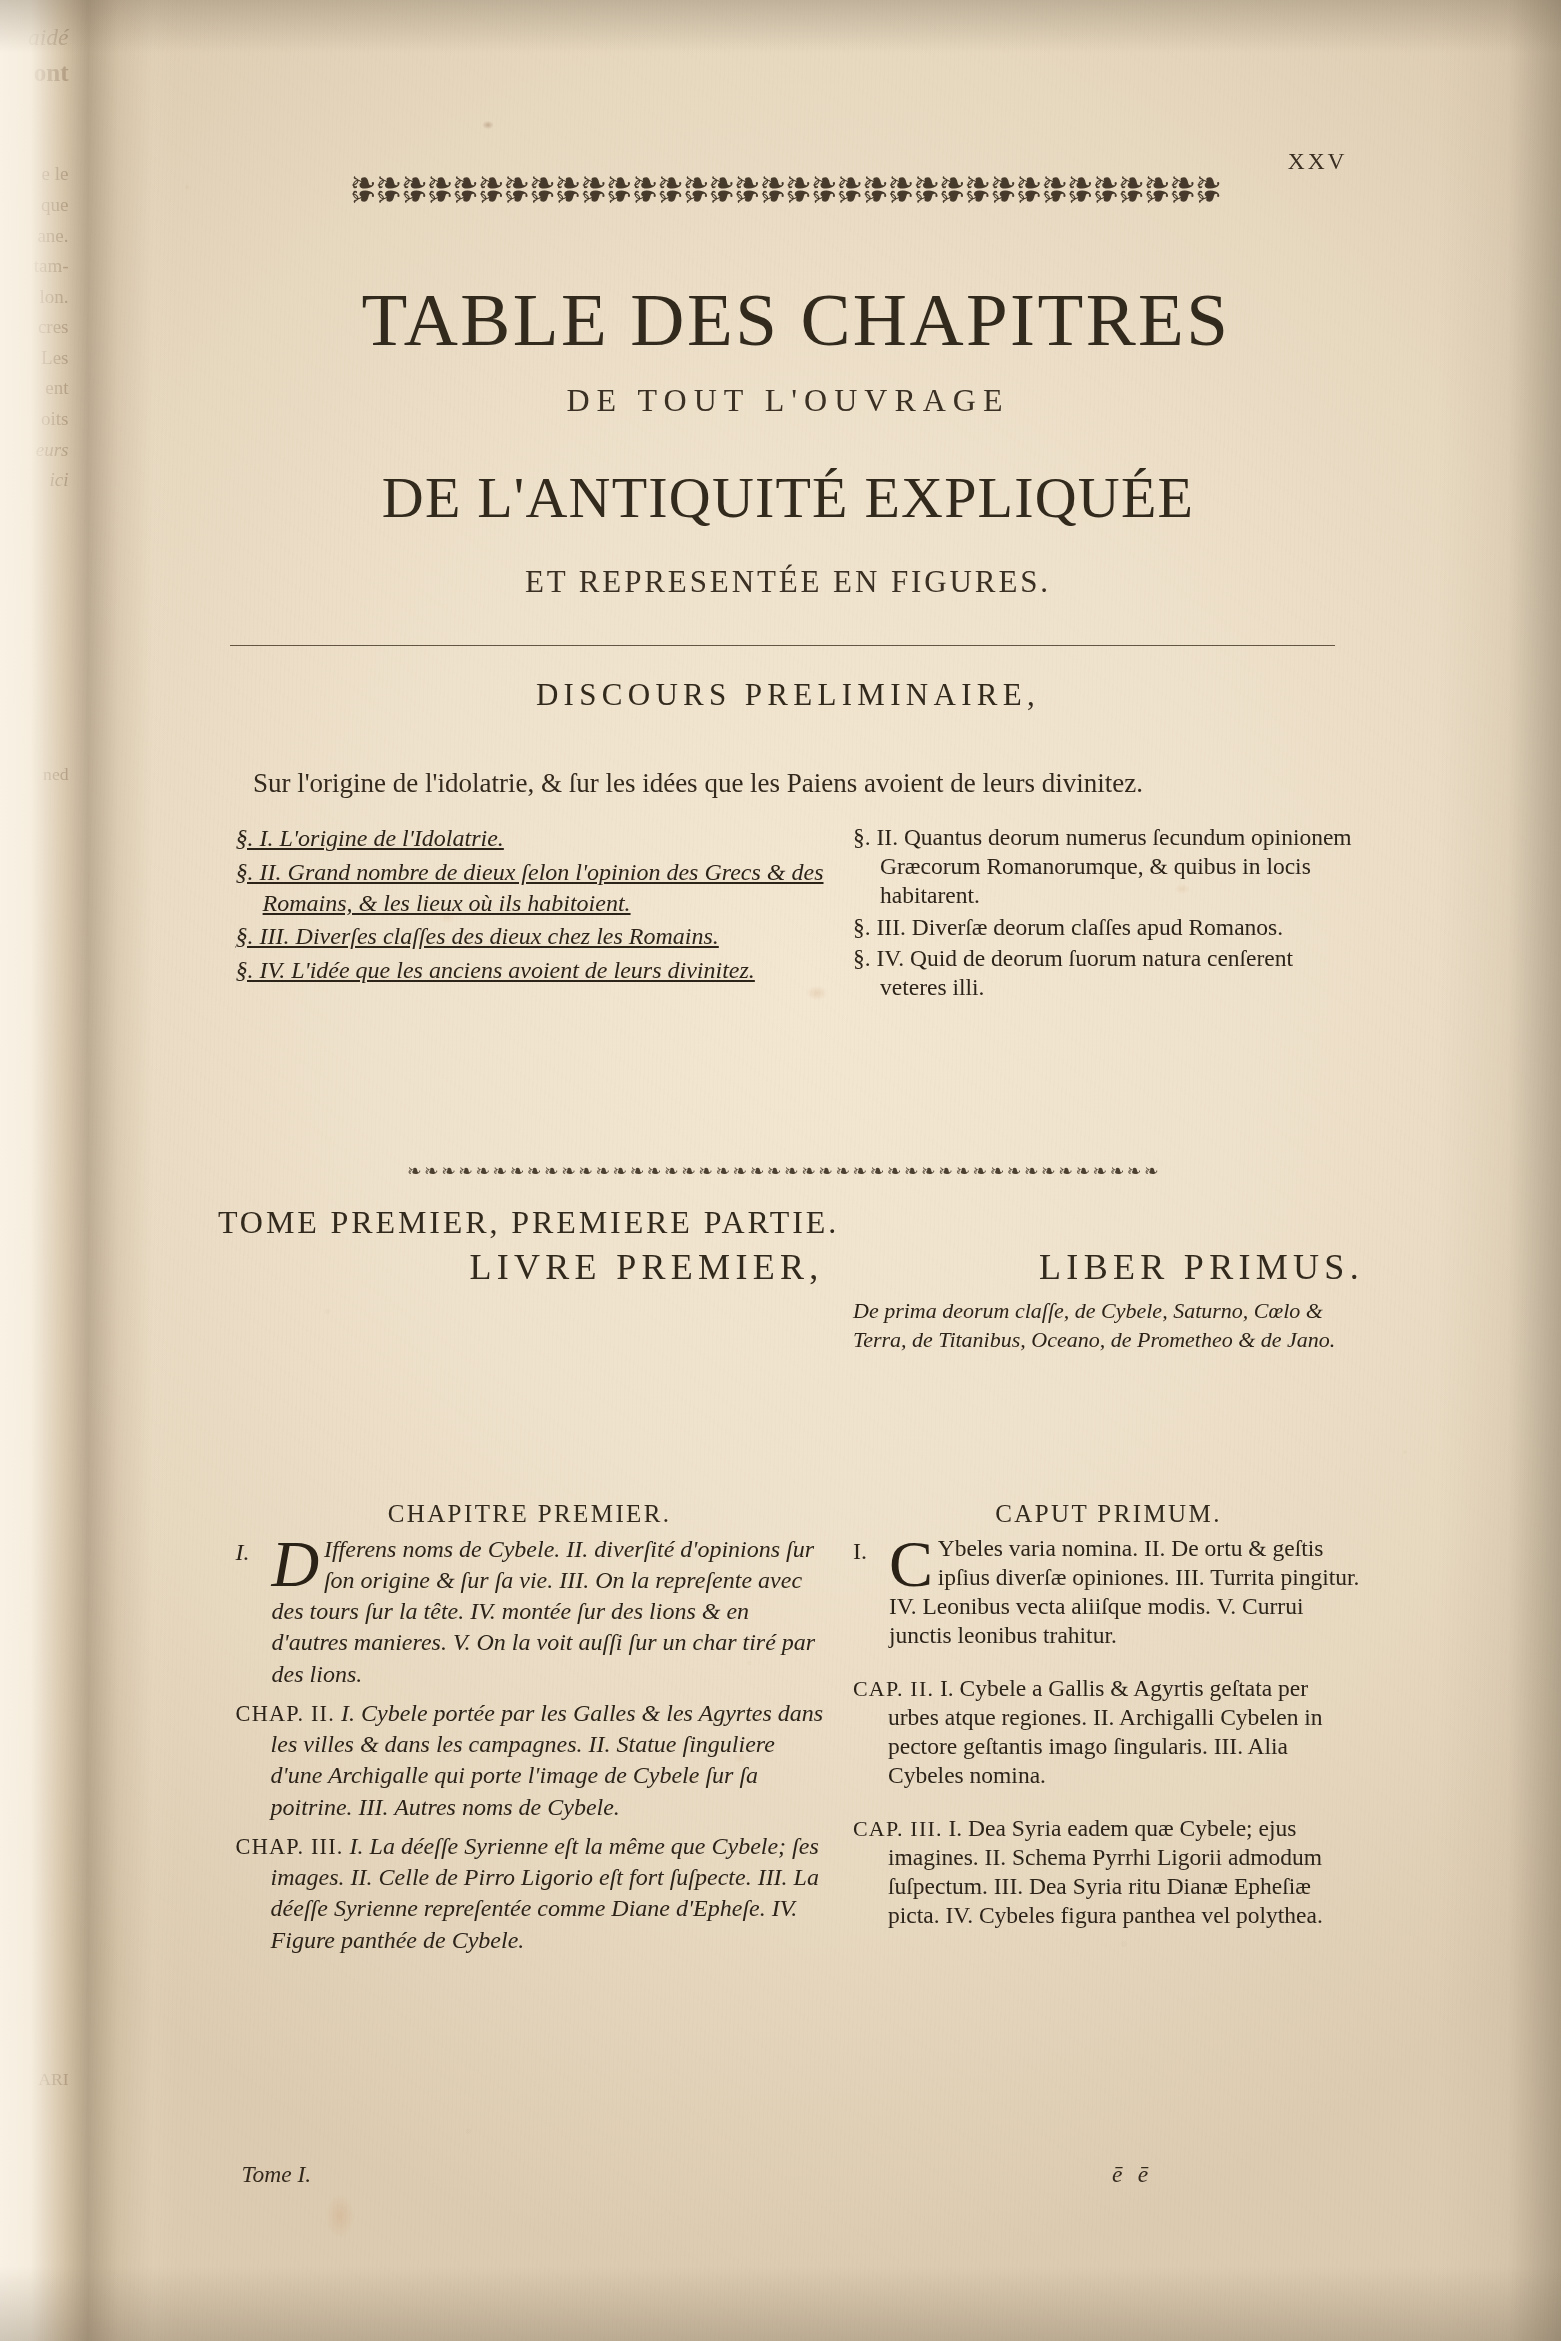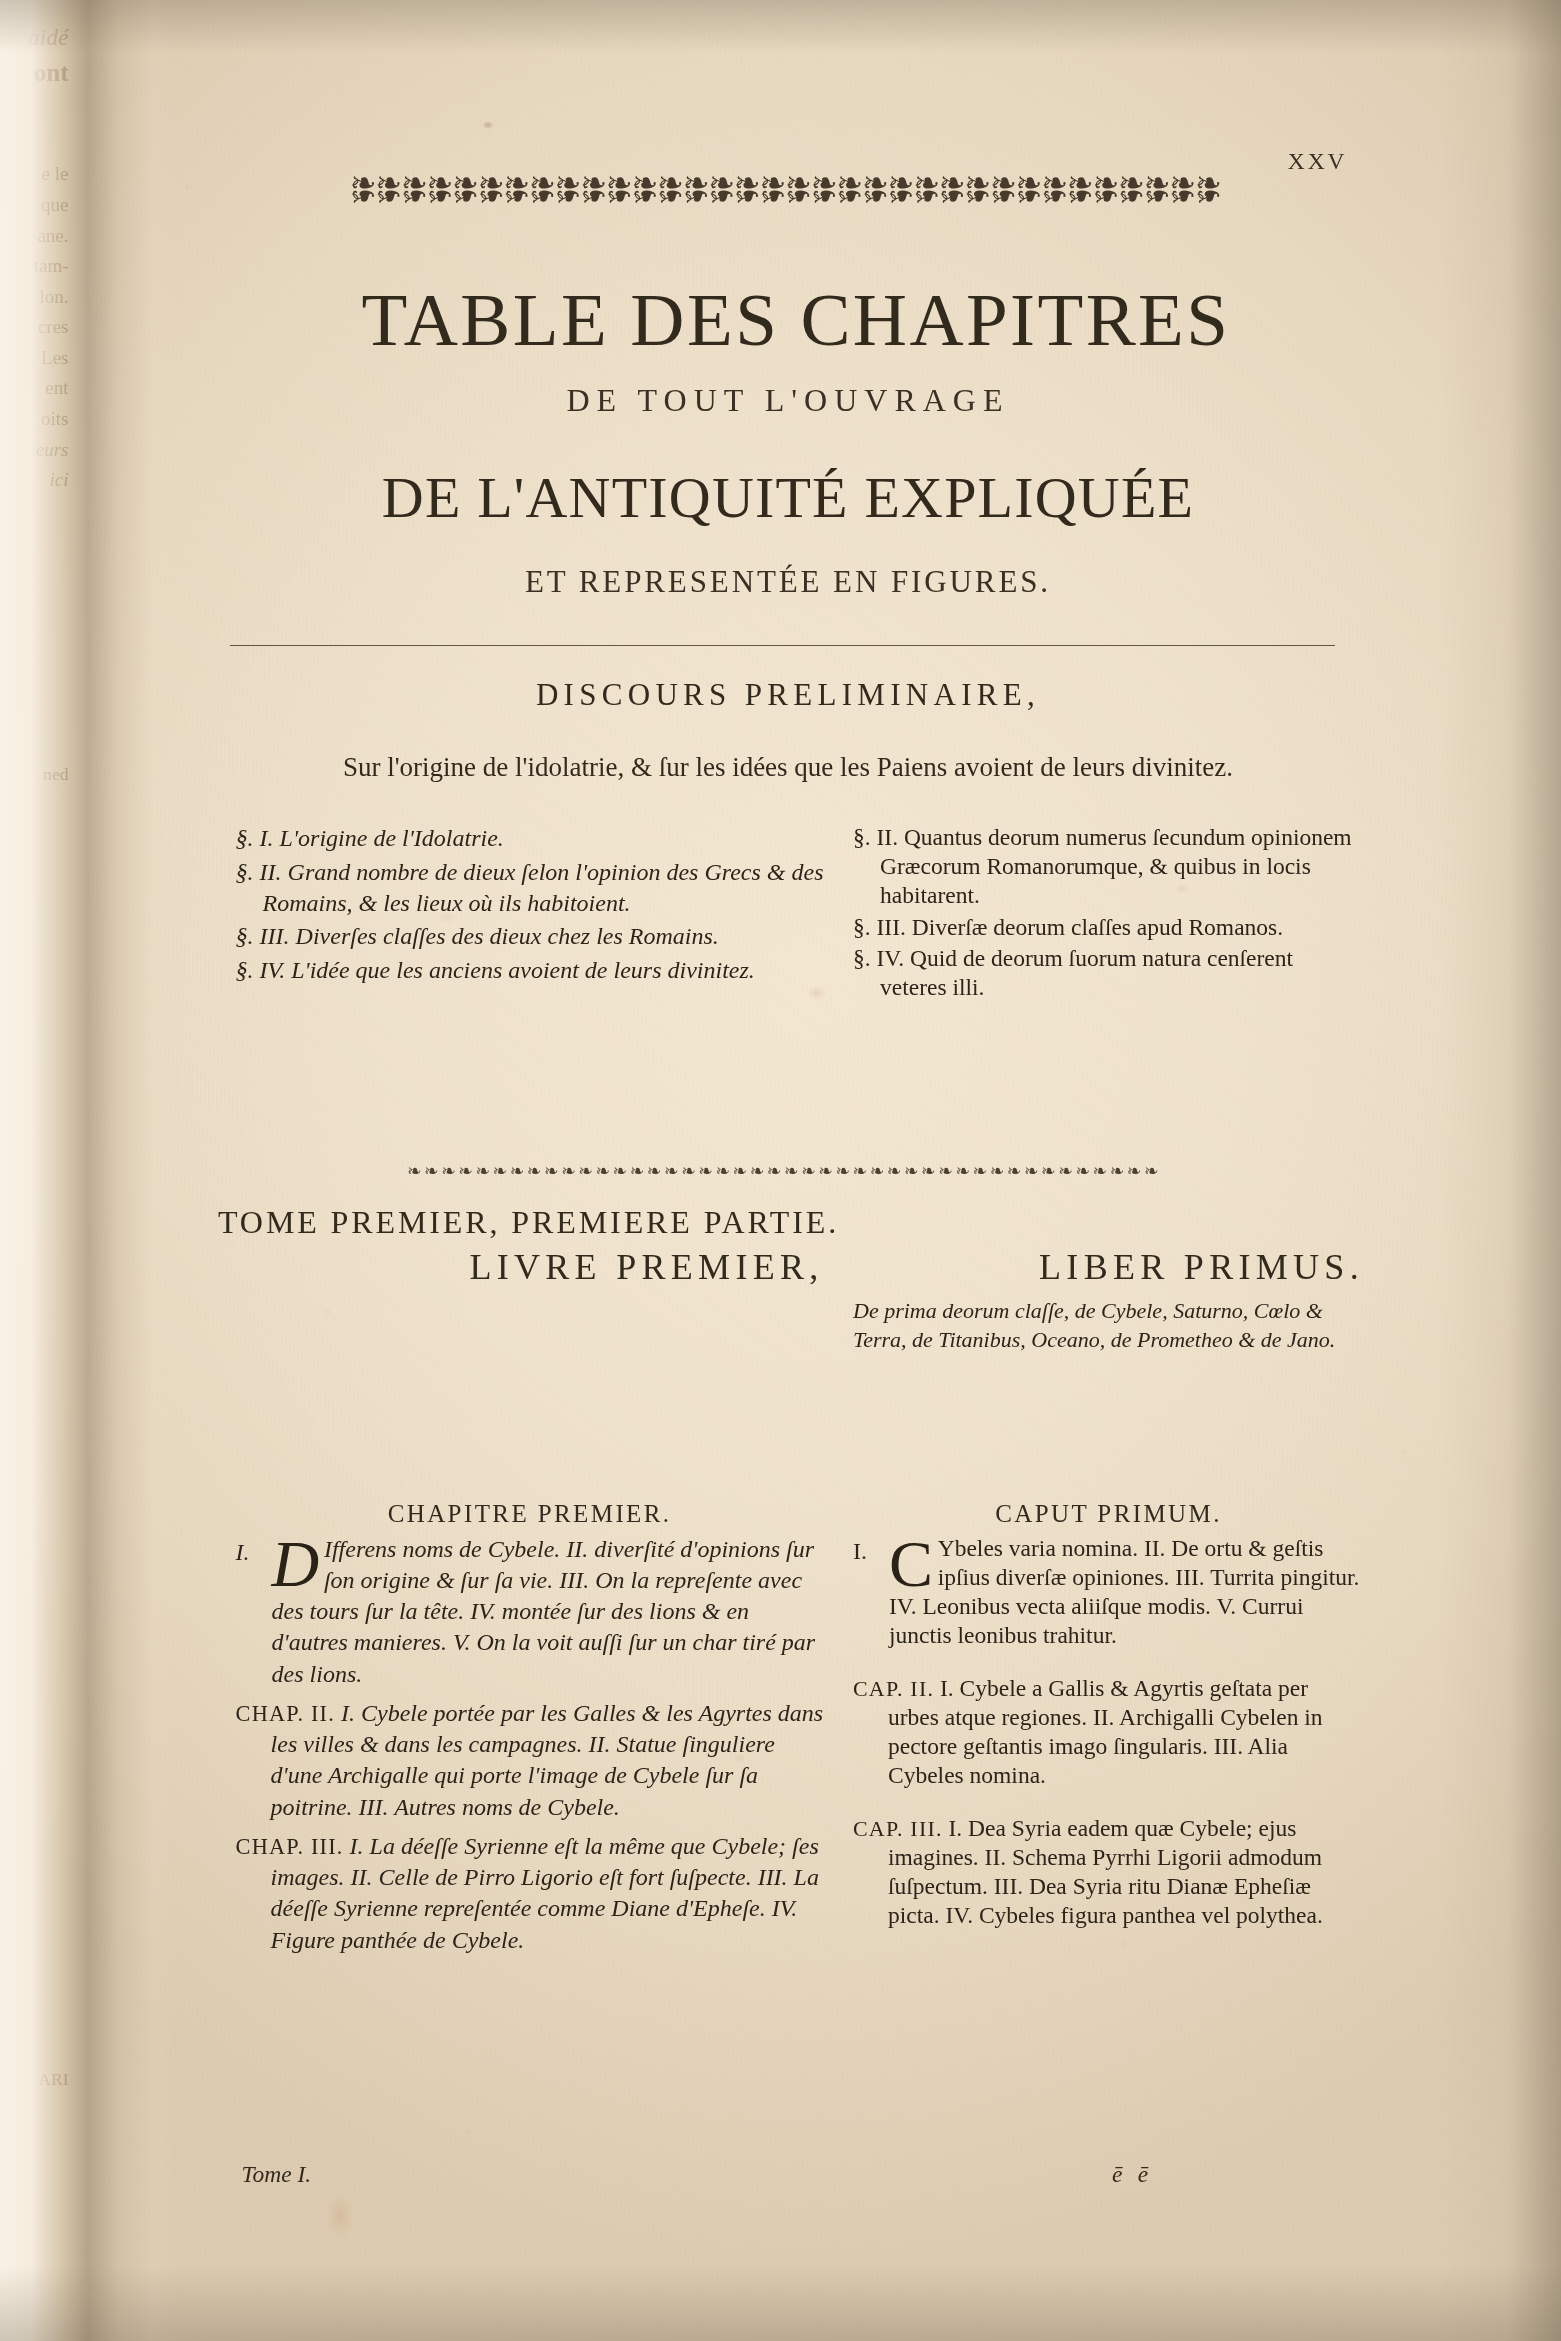--- a/index.html
+++ b/index.html
@@ -132,30 +132,30 @@
   .rule {
     position: absolute; left: 11.8px; top: 645px; width: 1105px; height: 0;
     border-top: 1.8px solid #4a3d2c; opacity: .85;
   }
 
   .disc-head {
     position: absolute; left: 0; top: 677px; width: 100%;
     text-align: center; font-size: 31px; letter-spacing: 5.3px; color: #332a1e;
   }
   .disc-sub {
-    position: absolute; left: 35px; top: 751px; width: 1070px;
-    text-align: center; font-size: 27px; line-height: 1.22; color: #33291d;
+    position: absolute; left: 35px; top: 767px; width: 1070px;
+    font-size: 27px; line-height: 1.22; color: #33291d;
   }
 
   
   .cols { position: absolute; left: 0; width: 100%; }
   .col-l { position: absolute; left: 17.6px;  width: 588px; }
   .col-r { position: absolute; left: 635px; width: 511px; }
 
-  .it { font-style: italic; }
+  .it { font-style: italic; text-decoration: underline; }
   .sec-item {
     font-size: 24px; line-height: 1.30; margin-bottom: 2.4px;
     text-indent: -27px; padding-left: 27px;
   }
   .sec-item.lat { font-style: normal; font-size: 23.5px; line-height: 1.24; }
 
   
   .ding-band {
     position: absolute; left: 14px; top: 1163px; width: 1104px;
     font-size: 17.6px; line-height: 17.6px; letter-spacing: 2.4px;

